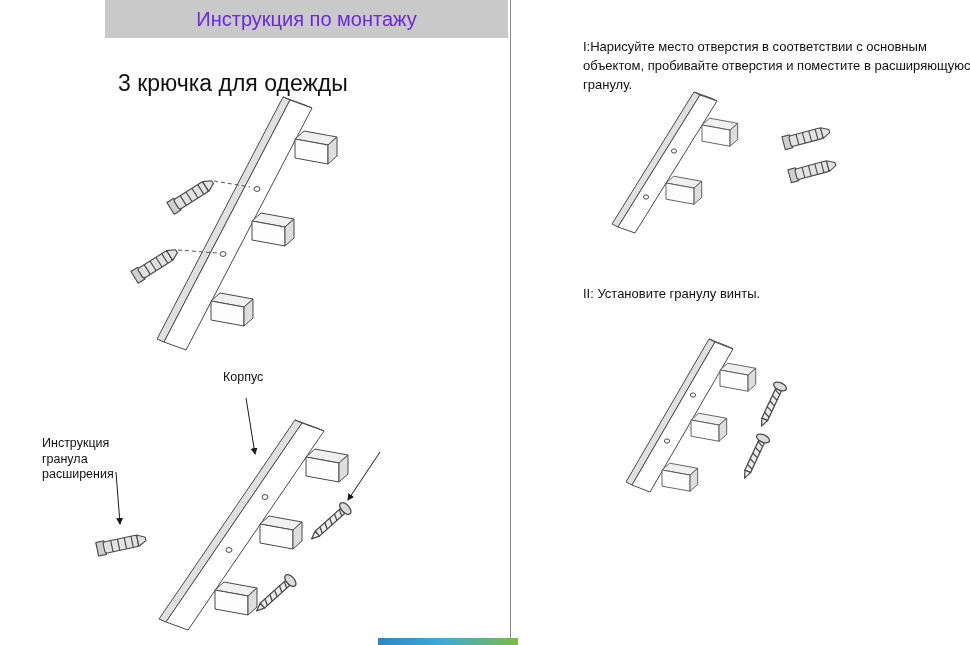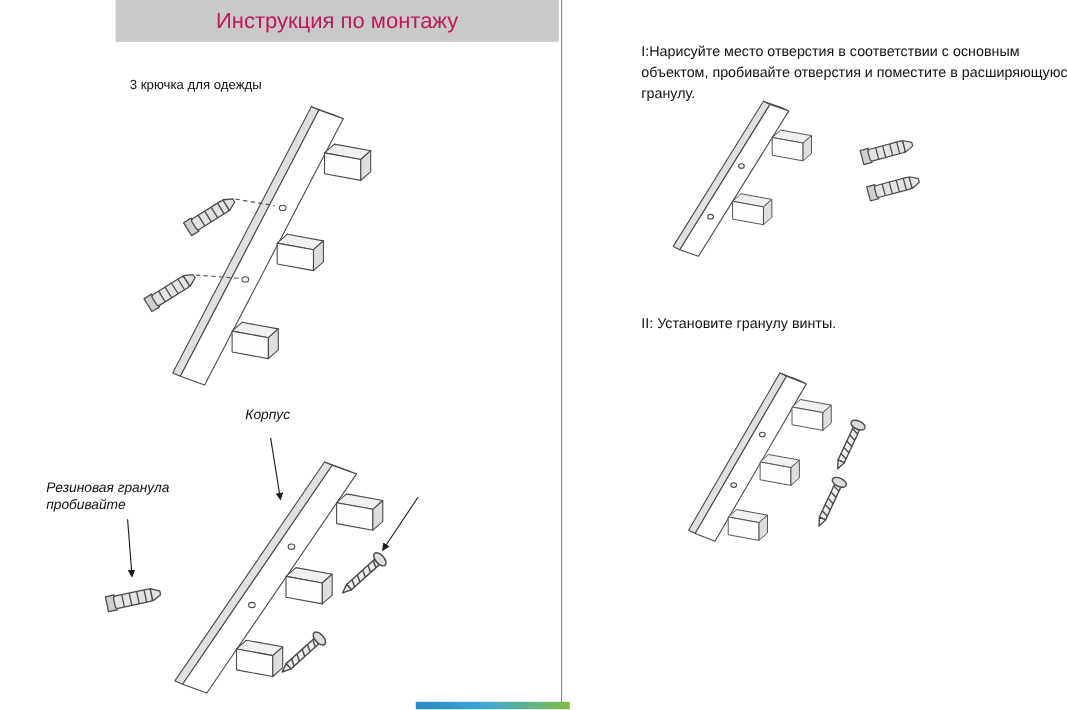--- a/index.html
+++ b/index.html
@@ -5,34 +5,34 @@
   html,body{margin:0;padding:0;}
   body{
     width:970px;height:645px;position:relative;overflow:hidden;
     background:#ffffff;color:#111;
     font-family:"Liberation Sans", sans-serif;
   }
   .header-bar{
     position:absolute;left:105px;top:0;width:403px;height:38px;
     background:var(--header_bg,#c9c9c9);
     display:flex;align-items:center;justify-content:center;
-    font-size:20px;color:#be185d;
+    font-size:20px;color:#6d28d9;
   }
   .subtitle{
-    position:absolute;left:118px;top:70px;font-size:12px;color:#111;
+    position:absolute;left:118px;top:70px;font-size:23px;color:#111;
   }
   .divider{
     position:absolute;left:510px;top:0;width:1px;height:645px;background:#8c8c8c;
   }
   .step-text{
     position:absolute;font-size:13px;line-height:1.45;color:#111;
   }
   .step1{left:583px;top:38px;width:395px;}
   .step2{left:583px;top:285px;width:360px;}
-  figure{margin:0;padding:0;position:absolute;font-style:italic;}
+  figure{margin:0;padding:0;position:absolute;}
   .fig1{left:100px;top:92px;width:260px;height:270px;}
   .fig2{left:30px;top:368px;width:430px;height:270px;}
   .fig3{left:595px;top:85px;width:270px;height:165px;}
   .fig4{left:615px;top:320px;width:250px;height:195px;}
   figure svg{display:block;width:100%;height:100%;}
   .fig-label{
     position:absolute;font-size:12.5px;line-height:1.25;color:#111;
   }
   .lbl-korpus{left:193px;top:2px;width:70px;}
   .lbl-granule{left:12px;top:68px;width:112px;}
@@ -118,21 +118,21 @@
     <use href="#hook" transform="translate(230,156)"></use>
     <use href="#hook" transform="translate(185,222)"></use>
     <use href="#dowel" transform="translate(92,176) rotate(-12) scale(1.15)"></use>
     <use href="#screw" transform="translate(297,157) rotate(138) scale(1.3)"></use>
     <use href="#screw" transform="translate(242,229) rotate(138) scale(1.3)"></use>
     <line x1="216" y1="30" x2="225" y2="86" stroke="#1a1a1a" stroke-width="1" marker-end="url(#arrow)"></line>
     <line x1="86" y1="104" x2="90" y2="156" stroke="#1a1a1a" stroke-width="1" marker-end="url(#arrow)"></line>
     <line x1="350" y1="84" x2="318" y2="132" stroke="#1a1a1a" stroke-width="1" marker-end="url(#arrow)"></line>
   </svg>
   <div class="fig-label lbl-korpus">Корпус</div>
-  <div class="fig-label lbl-granule">Резиновая гранула пробивайте</div>
+  <div class="fig-label lbl-granule">Инструкция гранула расширения</div>
 </figure>
 
 <div class="step-text step1">I:Нарисуйте место отверстия в соответствии с основным объектом, пробивайте отверстия и поместите в расширяющуюся гранулу.</div>
 
 <figure class="fig3">
   <svg viewBox="0 0 270 165">
     <g class="line-art" stroke="#4a4a4a" stroke-width="1" stroke-linejoin="round">
       <polygon points="99,7 116,13 122,16 105,10" fill="#ececec"></polygon>
       <polygon points="99,7 105,10 23,142 17,139" fill="#e0e0e0"></polygon>
       <polygon points="105,10 122,16 40,148 23,142" fill="#ffffff"></polygon>

